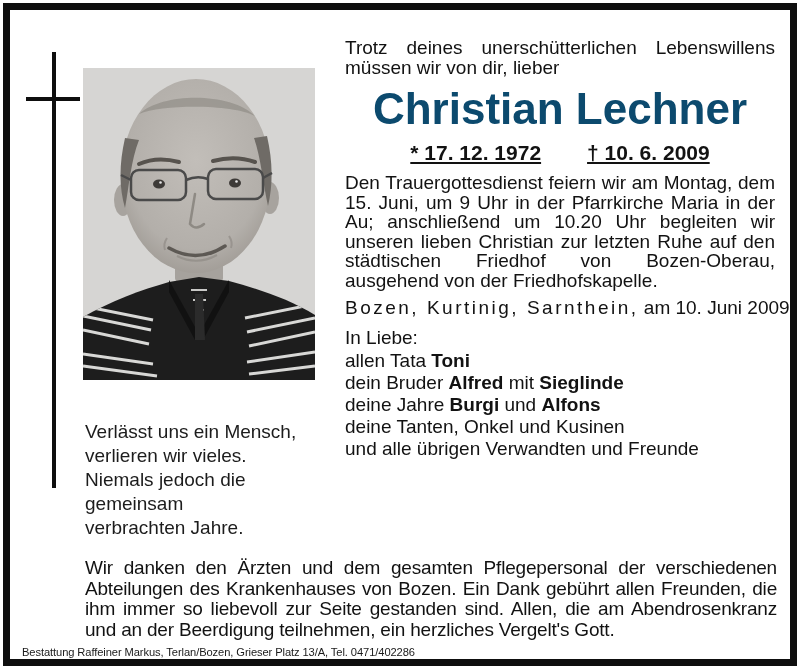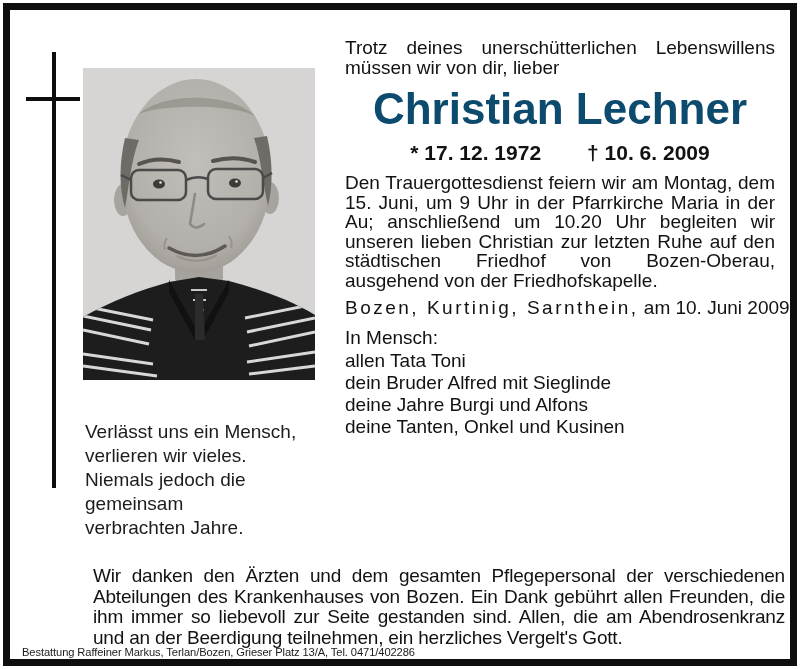--- a/index.html
+++ b/index.html
@@ -27,32 +27,32 @@
   }
 
   .right-col { position: absolute; left: 345px; top: 38px; width: 430px; }
   .intro { margin: 0; font-size: 19px; line-height: 19.5px; text-align: justify; }
   .name {
     margin: 9px 0 0; font-size: 44px; line-height: 46px; font-weight: bold;
     text-align: center; white-space: nowrap; color: #0c4a6e;
   }
   .dates {
     margin-top: 9px; display: flex; justify-content: center; gap: 46px;
-    font-weight: bold; font-size: 21px; line-height: 23px;
+    font-weight: bold; font-size: 21px; line-height: 23px; text-decoration: underline;
   }
   .para { margin: 9px 0 0; font-size: 19px; line-height: 19.5px; text-align: justify; }
   .para.first { margin-top: 16px; }
   .places { margin: 8px 0 8px; font-size: 19px; line-height: 19.5px; white-space: nowrap; }
   .places .spaced { letter-spacing: 2.5px; }
   .inliebe { margin: 10px 0 0; font-size: 19px; line-height: 19.5px; }
   .mourners { margin-top: 3px; font-size: 19px; line-height: 22px; }
-  .mourner-line .bold { font-weight: normal; }
+  .mourner-line .bold { font-weight: bold; }
 
   .thanks {
-    position: absolute; left: 85px; top: 558px; width: 692px; margin: 8px;
+    position: absolute; left: 85px; top: 558px; width: 692px; margin: 0;
     font-size: 19px; line-height: 20.5px; text-align: justify; letter-spacing: -0.2px;
   }
 
   .footer {
     position: absolute; left: 22px; top: 646px; margin: 0;
     font-size: 11.5px; letter-spacing: -0.1px; color: #1a1a1a;
     transform: scaleX(0.97); transform-origin: left center;
     white-space: nowrap;
   }
 </style>
@@ -154,27 +154,28 @@
 
     <div class="dates">
       <span>* 17. 12. 1972</span>
       <span>† 10. 6. 2009</span>
     </div>
 
     <p class="para">Den Trauergottesdienst feiern wir am Montag, dem 15. Juni, um 9 Uhr in der Pfarrkirche Maria in der Au; anschließend um 10.20 Uhr begleiten wir unseren lieben Christian zur letzten Ruhe auf den städtischen Friedhof von Bozen-Oberau, ausgehend von der Friedhofskapelle.</p>
 
     <p class="places"><span class="spaced">Bozen, Kurtinig, Sarnthein,</span><span> am 10. Juni 2009</span></p>
 
-    <p class="inliebe">In Mensch:</p>
+    <p class="inliebe">In Liebe:</p>
 
     <div class="mourners">
         <div class="mourner-line"><span>allen Tata </span><span class="bold">Toni</span></div>
         <div class="mourner-line"><span>dein Bruder </span><span class="bold">Alfred</span><span> mit </span><span class="bold">Sieglinde</span></div>
         <div class="mourner-line"><span>deine Jahre </span><span class="bold">Burgi</span><span> und </span><span class="bold">Alfons</span></div>
         <div class="mourner-line"><span>deine Tanten, Onkel und Kusinen</span></div>
+        <div class="mourner-line"><span>und alle übrigen Verwandten und Freunde</span></div>
       </div>
   </div>
 
   <p class="thanks">Wir danken den Ärzten und dem gesamten Pflegepersonal der verschiedenen Abteilungen des Krankenhauses von Bozen. Ein Dank gebührt allen Freunden, die ihm immer so liebevoll zur Seite gestanden sind. Allen, die am Abendrosenkranz und an der Beerdigung teilnehmen, ein herzliches Vergelt's Gott.</p>
 
   <p class="footer">Bestattung Raffeiner Markus, Terlan/Bozen, Grieser Platz 13/A, Tel. 0471/402286</p>
 
 </div>
 
 </body></html>

